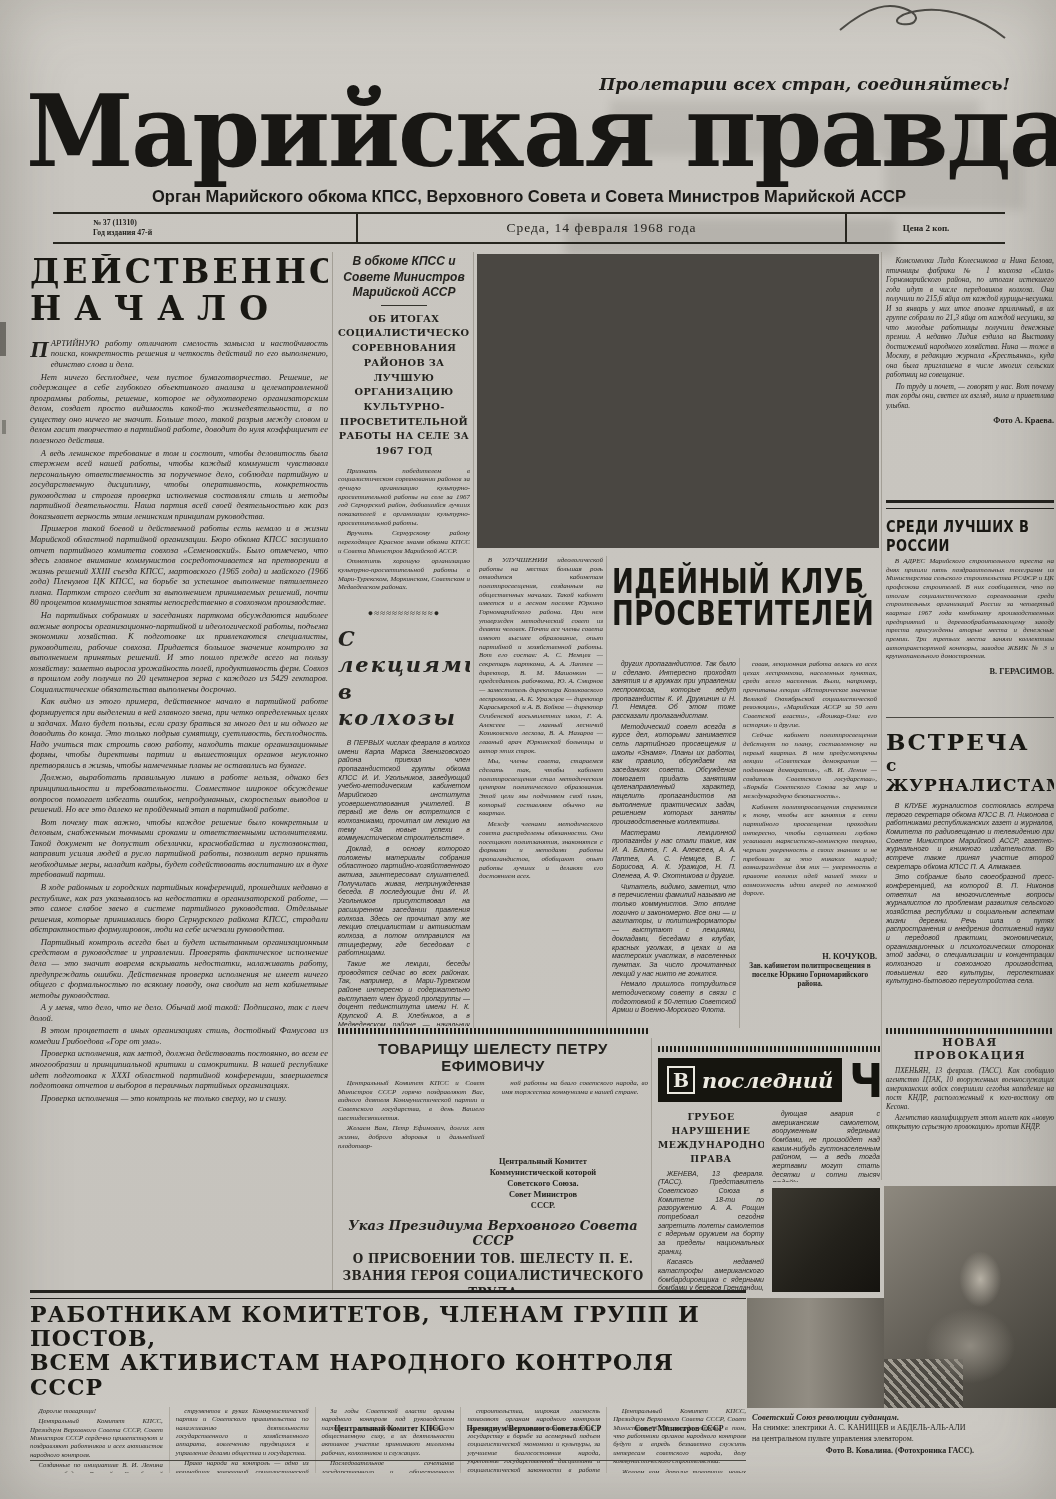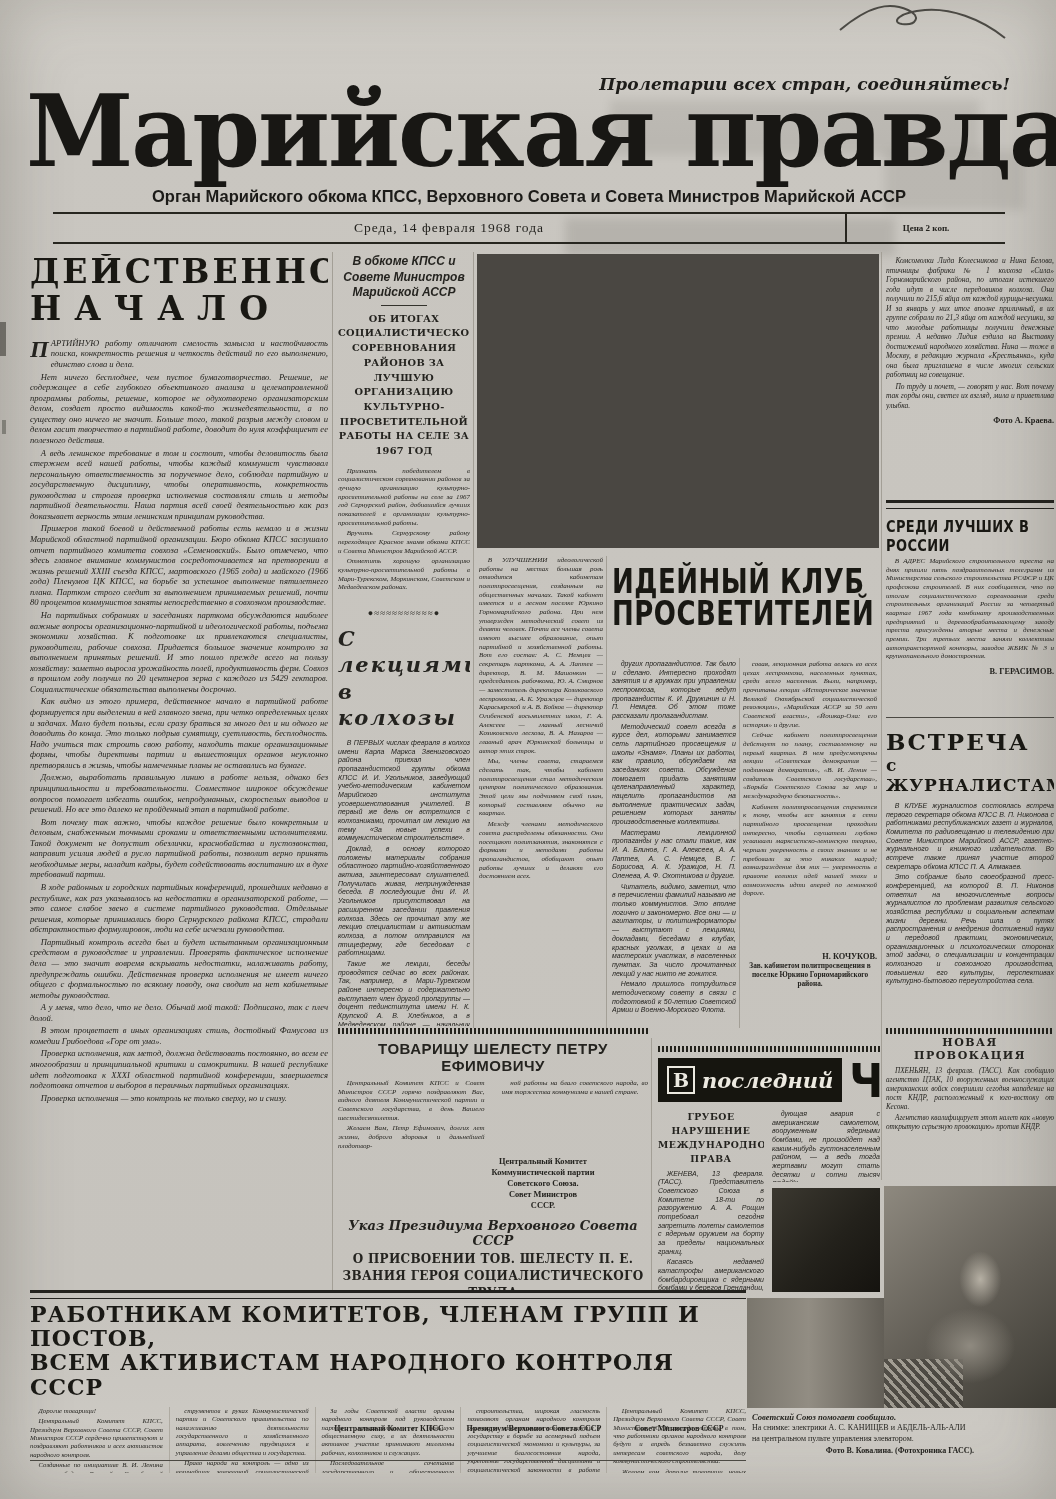--- a/index.html
+++ b/index.html
@@ -109,20 +109,24 @@
   <div class="edge-mark" style="left:2px;top:420px;width:4px;height:14px;opacity:.4;"></div>
 
   <svg class="abs" style="left:830px;top:0;" width="180" height="42" viewBox="0 0 180 42">
     <path d="M10 30 C 40 5, 60 2, 78 10 C 92 16, 86 26, 72 24 C 60 22, 70 12, 95 10 C 120 8, 150 18, 175 38" stroke="#2c2a25" stroke-width="2" fill="none" opacity="0.8"></path>
   </svg>
 
   <div class="abs slogan" style="left:520px;top:74px;width:490px;">Пролетарии всех стран, соединяйтесь!</div>
   <div class="abs mast-title" style="left:26px;top:84px;width:1006px;">Марийская правда</div>
   <div class="abs mast-sub" style="left:53px;top:187px;width:952px;">Орган Марийского обкома КПСС, Верховного Совета и Совета Министров Марийской АССР</div>
   <div class="abs dateline" style="left:53px;top:212px;width:952px;height:28px;">
+    <div class="dl-cell dl-left">
+      <span>№ 37 (11310)</span>
+      <span>Год издания 47-й</span>
+    </div>
     <div class="dl-cell dl-mid">Среда, 14 февраля 1968 года</div>
     <div class="dl-cell dl-right">Цена 2 коп.</div>
   </div>
 
   <div class="vrule" style="left:332px;top:252px;height:1040px;"></div>
   <div class="vrule" style="left:473px;top:252px;height:776px;"></div>
   <div class="vrule" style="left:606px;top:556px;height:472px;"></div>
   <div class="vrule" style="left:739px;top:658px;height:370px;"></div>
   <div class="vrule" style="left:881px;top:252px;height:928px;"></div>
   <div class="vrule" style="left:651px;top:1038px;height:252px;"></div>
@@ -233,21 +237,21 @@
       <div class="bt f7" style="height:74px;">
           <p>Центральный Комитет КПСС и Совет Министров СССР горячо поздравляют Вас, видного деятеля Коммунистической партии и Советского государства, в день Вашего шестидесятилетия.</p>
           <p>Желаем Вам, Петр Ефимович, долгих лет жизни, доброго здоровья и дальнейшей плодотвор-</p>
         </div>
       <div class="bt f7" style="height:74px;">
           <p>ной работы на благо советского народа, во имя торжества коммунизма в нашей стране.</p>
         </div>
     </div>
     <div class="sig-center">
         <p>Центральный Комитет</p>
-        <p>Коммунистической партии</p>
+        <p>Коммунистической которой</p>
         <p>Советского Союза.</p>
         <p>Совет Министров</p>
         <p>СССР.</p>
       </div>
     <div class="ukaz-kicker">Указ Президиума Верховного Совета СССР</div>
     <div class="ukaz-title">О ПРИСВОЕНИИ ТОВ. ШЕЛЕСТУ П. Е. ЗВАНИЯ ГЕРОЯ СОЦИАЛИСТИЧЕСКОГО ТРУДА</div>
     <div class="twocol" style="margin-top:4px;">
       <div class="bt f7" style="height:40px;">
           <p>За большие заслуги перед Коммунистической партией и Советским государством и в связи с шестидесятилетием со дня рождения члена Политбюро ЦК КПСС, первого секретаря ЦК КП Украи-</p>
         </div>
@@ -283,21 +287,21 @@
     <div class="prov-title" style="margin-bottom:5px;">НОВАЯ ПРОВОКАЦИЯ</div>
     <div class="bt f72">
         <p>ПХЕНЬЯН, 13 февраля. (ТАСС). Как сообщило агентство ЦТАК, 10 вооруженных военнослужащих американских войск совершили сегодня нападение на пост КНДР, расположенный к юго-востоку от Кесона.</p>
         <p>Агентство квалифицирует этот налет как «новую открытую серьезную провокацию» против КНДР.</p>
       </div>
   </div>
 
   <div class="abs photo photo-sudan-a" style="left:884px;top:1186px;width:172px;height:222px;"></div>
   <div class="abs photo photo-sudan-b" style="left:747px;top:1298px;width:137px;height:110px;"></div>
   <div class="abs" style="left:752px;top:1412px;width:296px;">
-    <div class="caption-head">Советский Союз помогает сообщило.</div>
+    <div class="caption-head">Советский Союз революции суданцам.</div>
     <div class="caption-line">На снимке: электрики А. С. КАНИЩЕВ и АБДЕЛЬ-АЛЬ-АЛИ</div>
     <div class="caption-line">на центральном пульте управления элеватором.</div>
     <div class="caption-credit">Фото В. Ковалина. (Фотохроника ГАСС).</div>
   </div>
 
   <div class="rule-double abs" style="left:30px;top:1290px;width:716px;"></div>
   <div class="abs" style="left:30px;top:1302px;width:716px;height:156px;">
     <div class="app-h">РАБОТНИКАМ КОМИТЕТОВ, ЧЛЕНАМ ГРУПП И ПОСТОВ,</div>
     <div class="app-h">ВСЕМ АКТИВИСТАМ НАРОДНОГО КОНТРОЛЯ СССР</div>
     <div class="app-cols" style="margin-top:8px;height:66px;">

